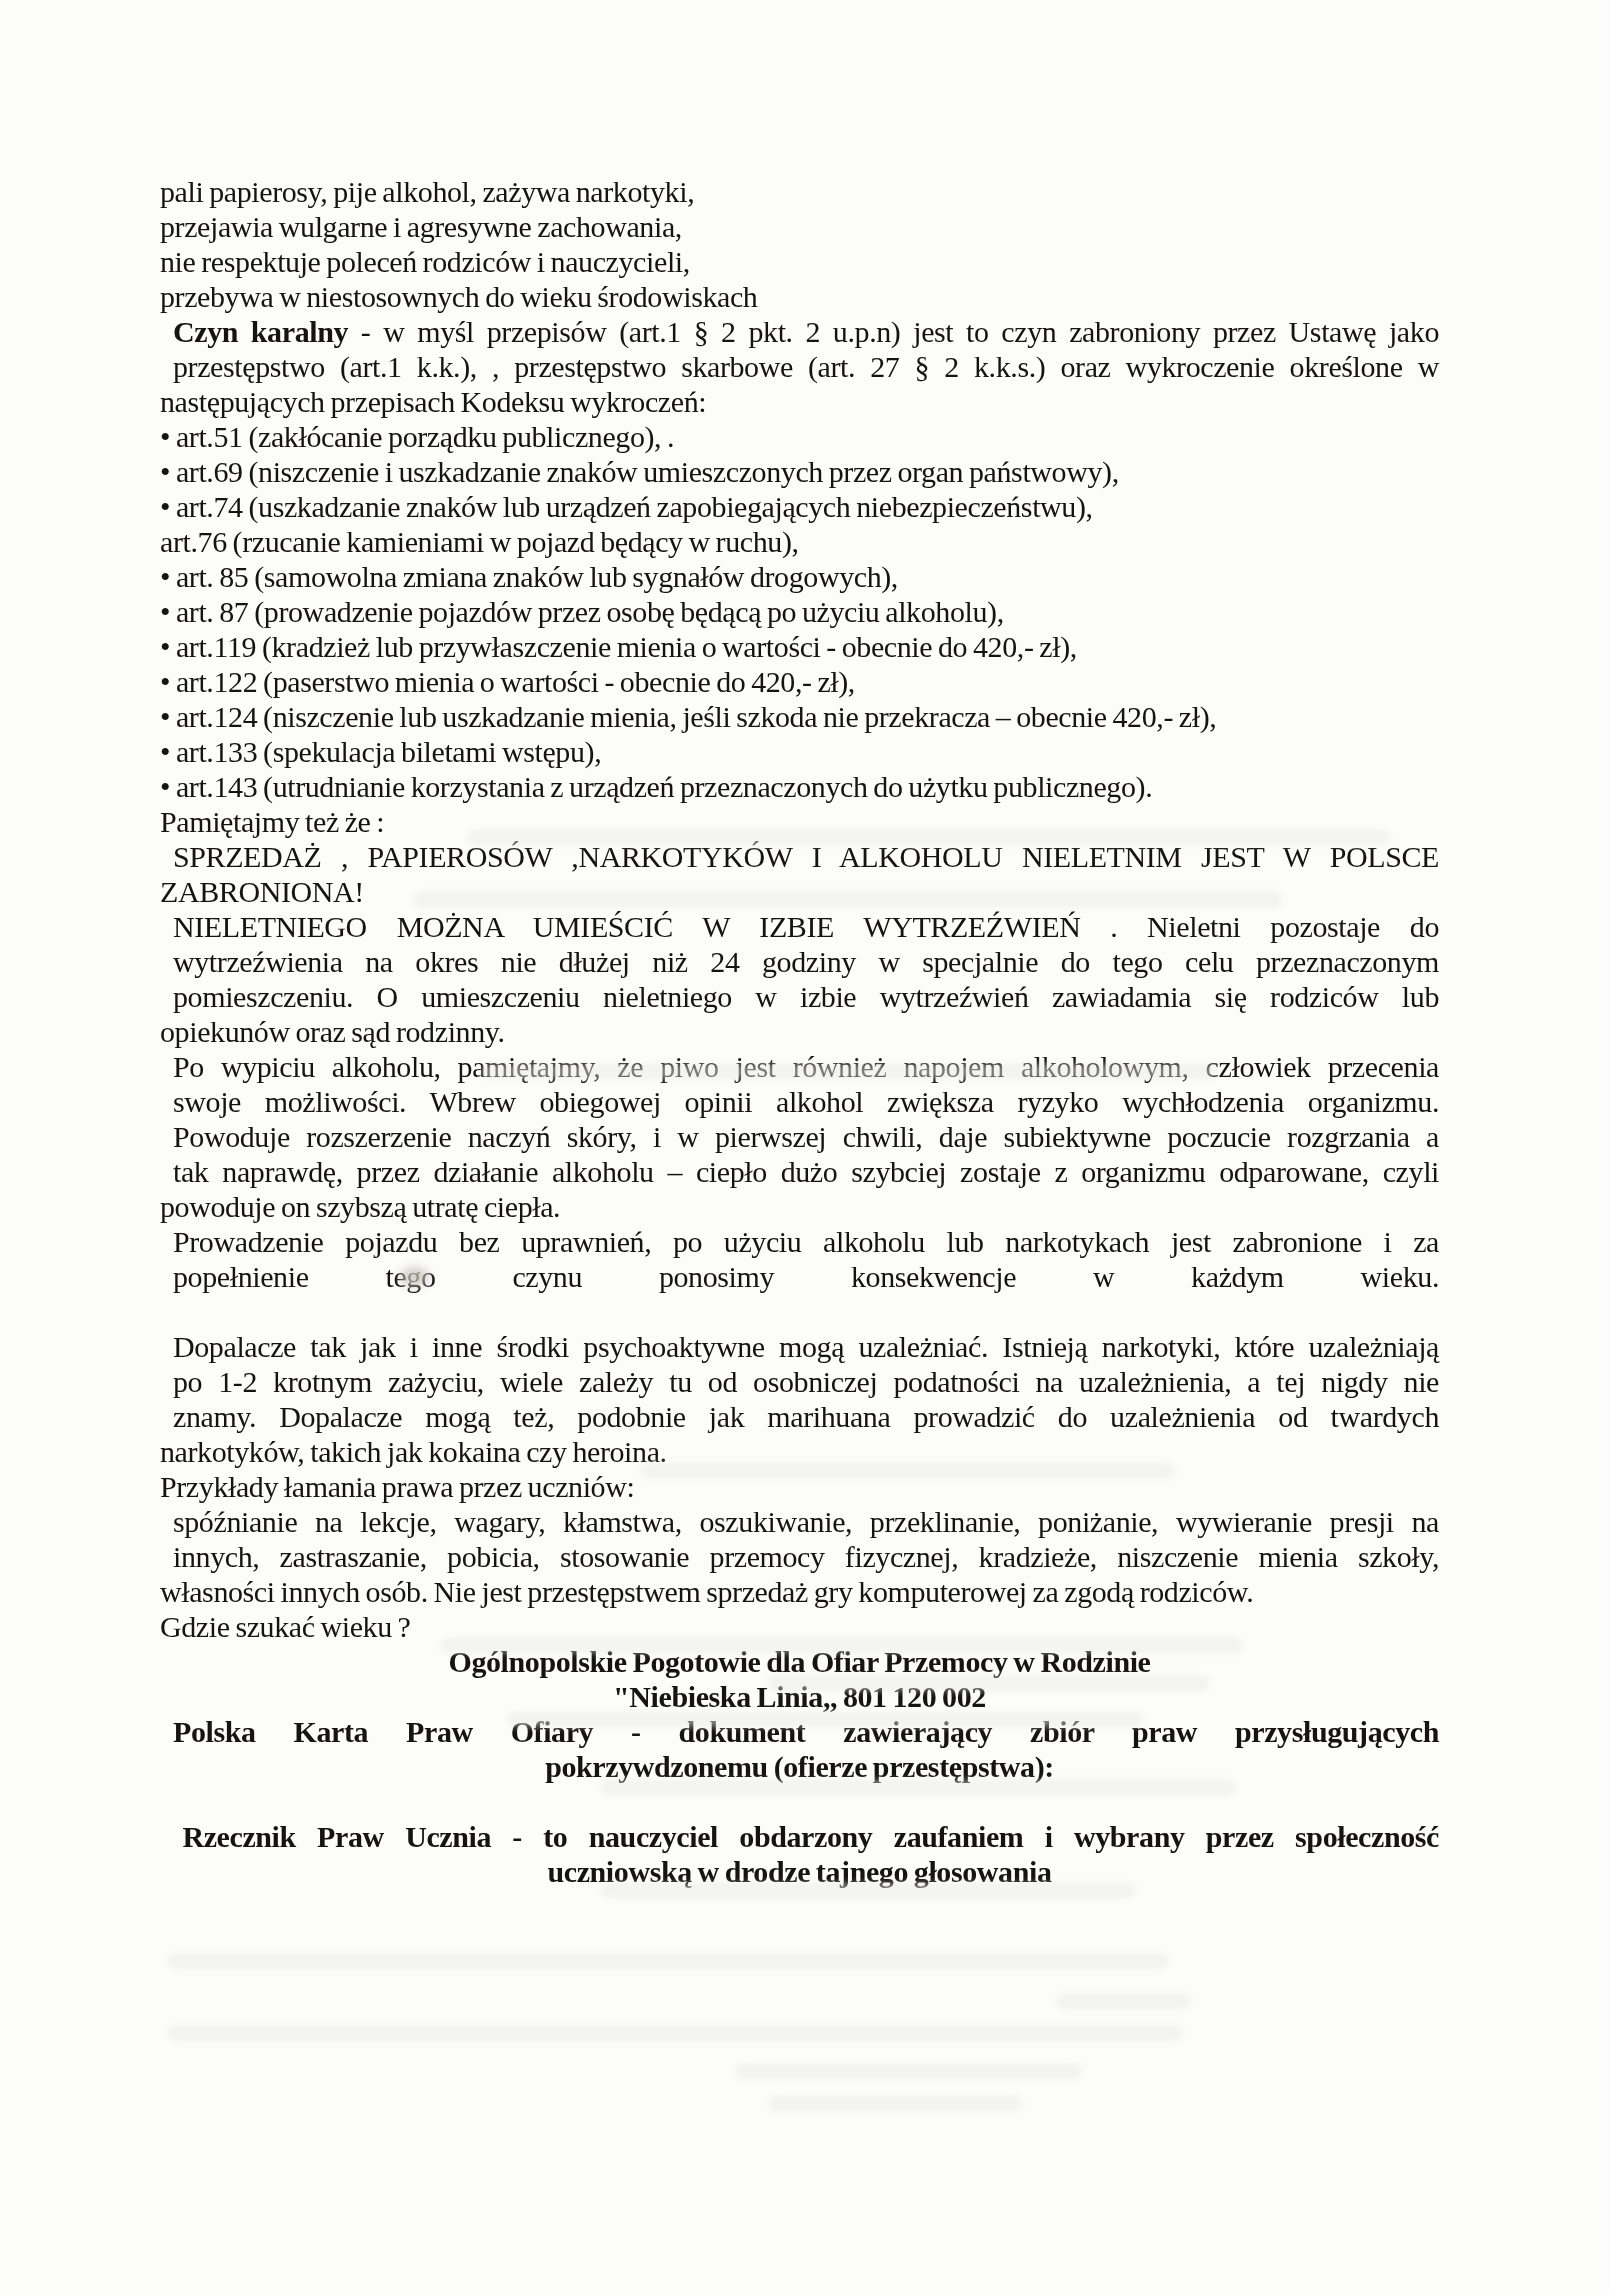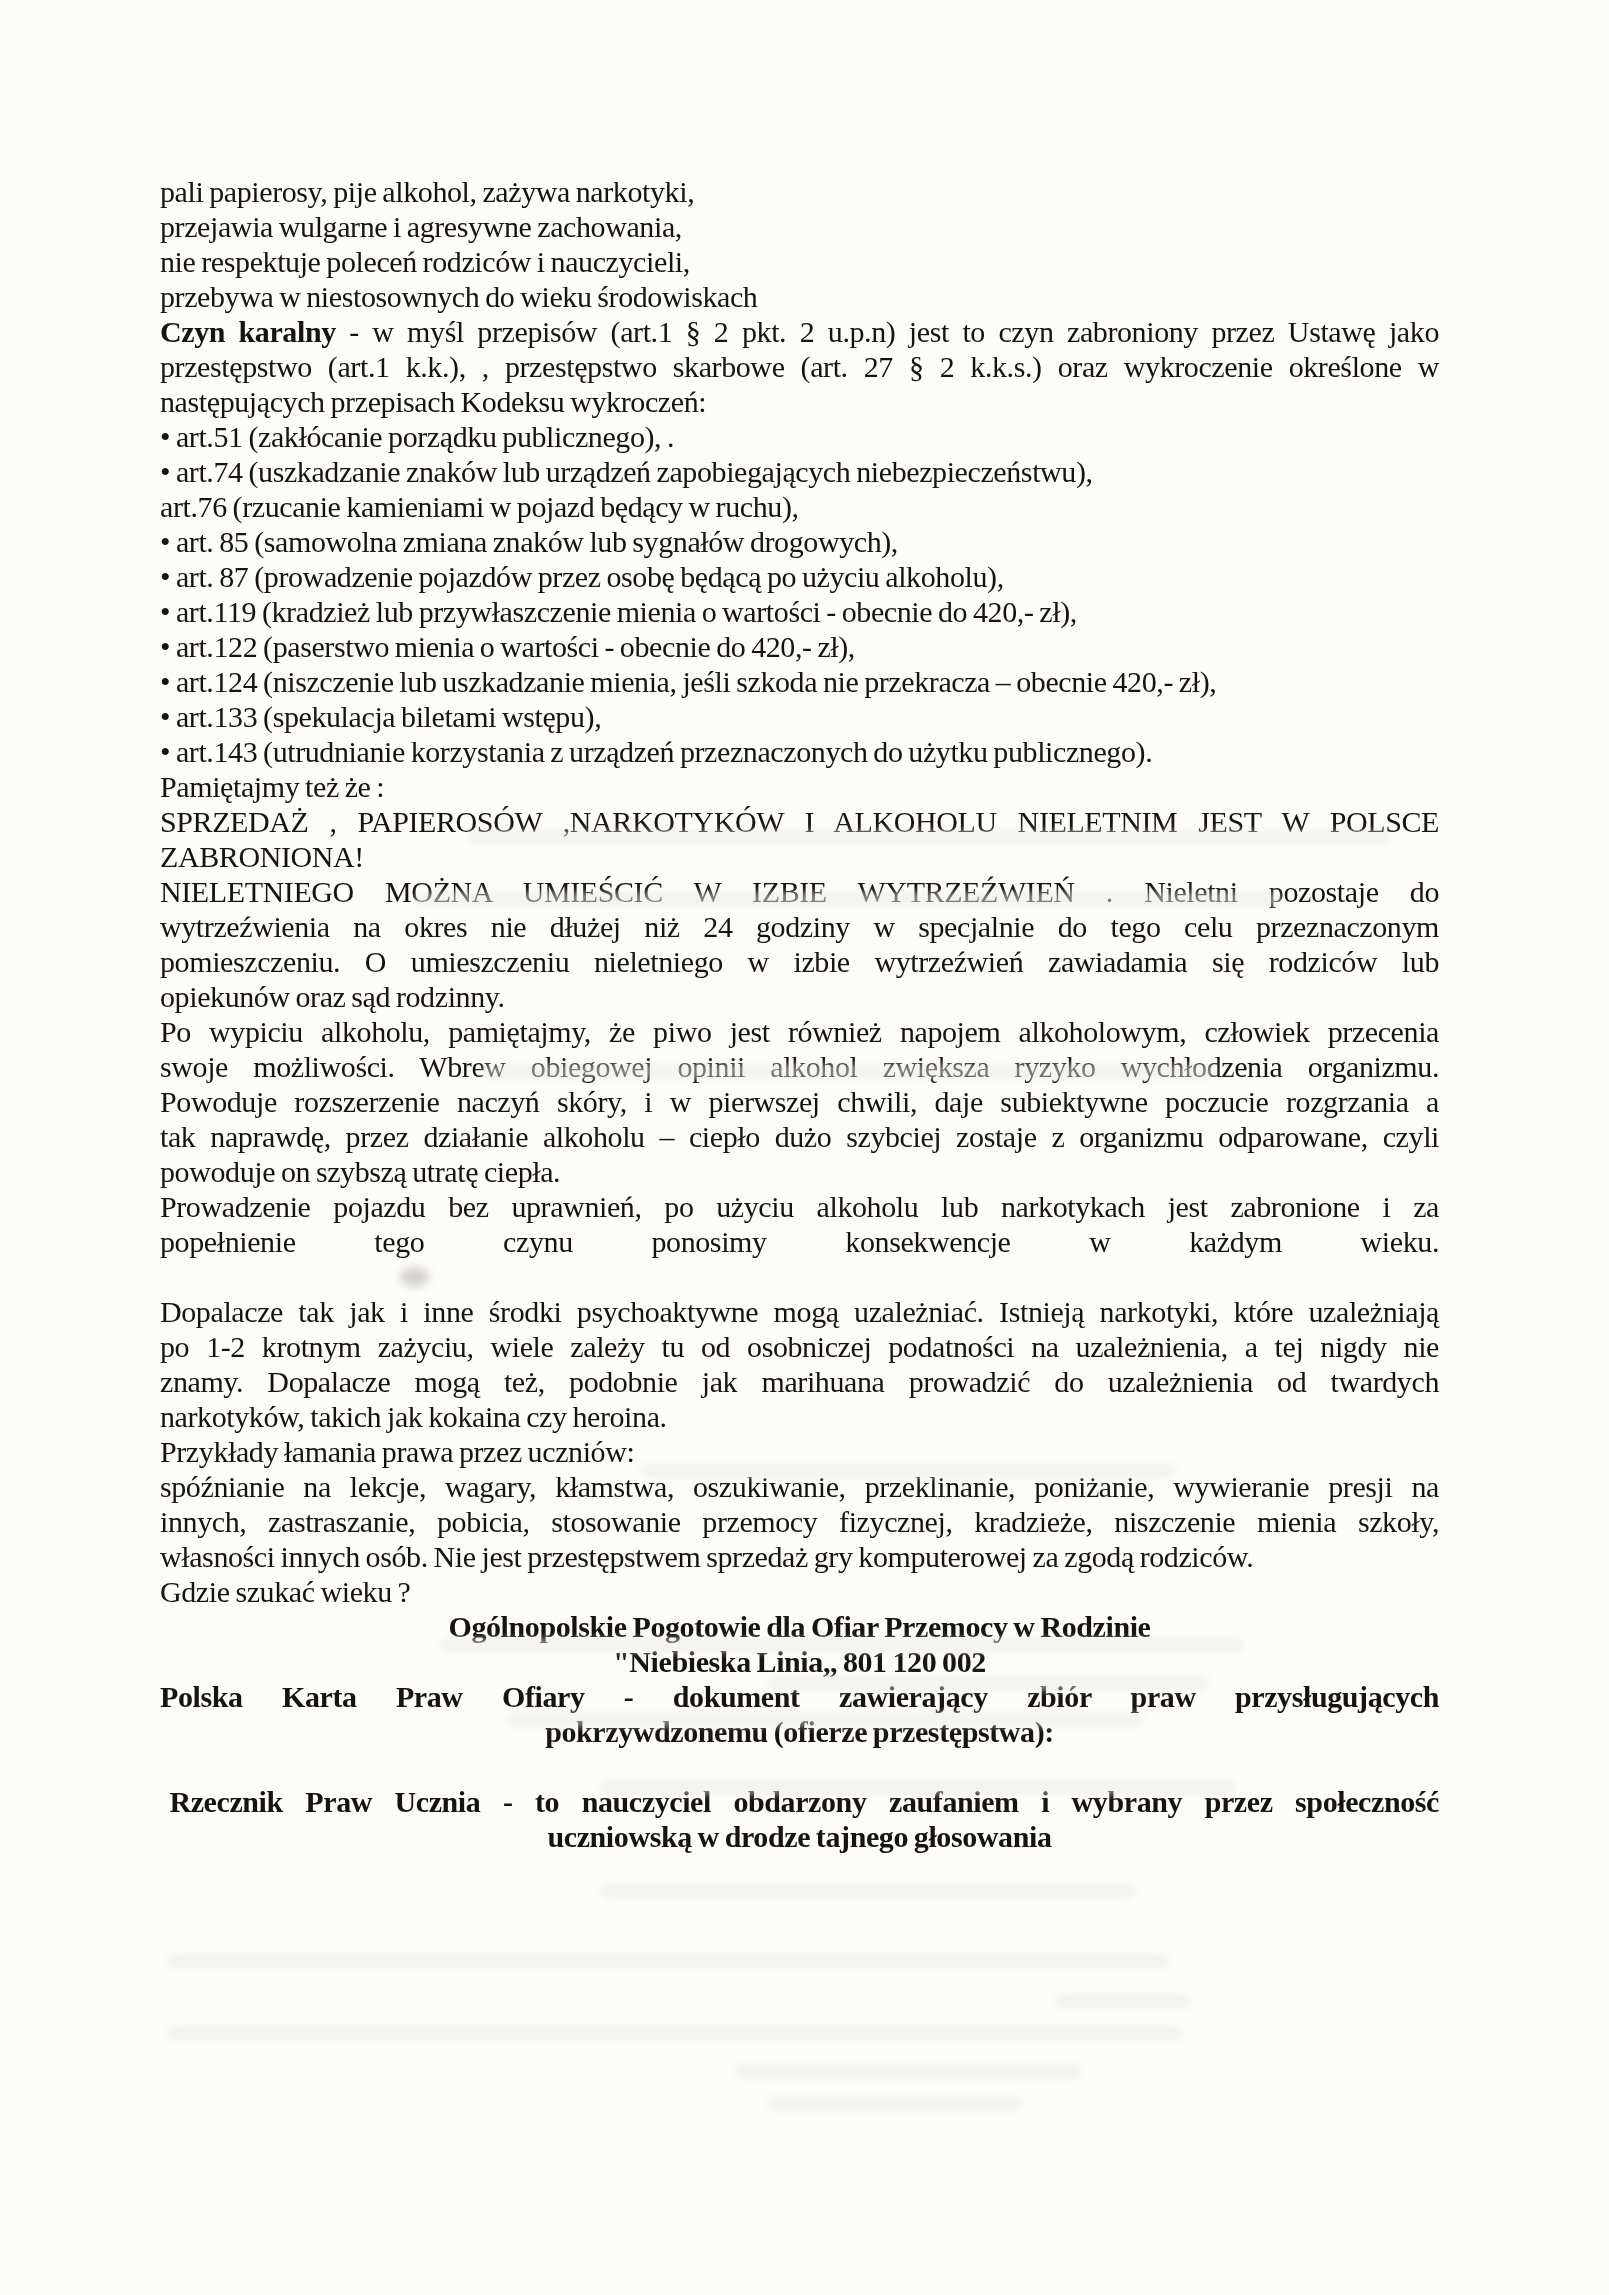--- a/index.html
+++ b/index.html
@@ -24,20 +24,21 @@
     color: #161412;
   }
   .line {
     white-space: nowrap;
     min-height: 35px;
   }
   .line.j {
     white-space: normal;
     text-align: justify;
     text-align-last: justify;
+    margin-left: 13px;
   }
   .line.b { font-weight: bold; text-align: center; }
   .line.indent { padding-left: 9.4px; }
   .line b { font-weight: bold; }
   
   .smudge {
     position: absolute;
     left: 400px; top: 1267px;
     width: 29px; height: 20px;
     background: #c9c4bc;
@@ -59,20 +60,21 @@
 <div class="page">
   <div class="content" id="content" style="color: rgb(22, 20, 18);">
       <div class="line">pali papierosy, pije alkohol, zażywa narkotyki,</div>
       <div class="line">przejawia wulgarne i agresywne zachowania,</div>
       <div class="line">nie respektuje poleceń rodziców i nauczycieli,</div>
       <div class="line">przebywa w niestosownych do wieku środowiskach</div>
       <div class="line j"><b>Czyn karalny</b> - w myśl przepisów (art.1 § 2 pkt. 2 u.p.n) jest to czyn zabroniony przez Ustawę jako</div>
       <div class="line j">przestępstwo (art.1 k.k.), , przestępstwo skarbowe (art. 27 § 2 k.k.s.) oraz wykroczenie określone w</div>
       <div class="line">następujących przepisach Kodeksu wykroczeń:</div>
       <div class="line">• art.51 (zakłócanie porządku publicznego), .</div>
+      <div class="line">• art.69 (niszczenie i uszkadzanie znaków umieszczonych przez organ państwowy),</div>
       <div class="line">• art.74 (uszkadzanie znaków lub urządzeń zapobiegających niebezpieczeństwu),</div>
       <div class="line">art.76 (rzucanie kamieniami w pojazd będący w ruchu),</div>
       <div class="line">• art. 85 (samowolna zmiana znaków lub sygnałów drogowych),</div>
       <div class="line">• art. 87 (prowadzenie pojazdów przez osobę będącą po użyciu alkoholu),</div>
       <div class="line">• art.119 (kradzież lub przywłaszczenie mienia o wartości - obecnie do 420,- zł),</div>
       <div class="line">• art.122 (paserstwo mienia o wartości - obecnie do 420,- zł),</div>
       <div class="line">• art.124 (niszczenie lub uszkadzanie mienia, jeśli szkoda nie przekracza – obecnie 420,- zł),</div>
       <div class="line">• art.133 (spekulacja biletami wstępu),</div>
       <div class="line">• art.143 (utrudnianie korzystania z urządzeń przeznaczonych do użytku publicznego).</div>
       <div class="line">Pamiętajmy też że :</div>

